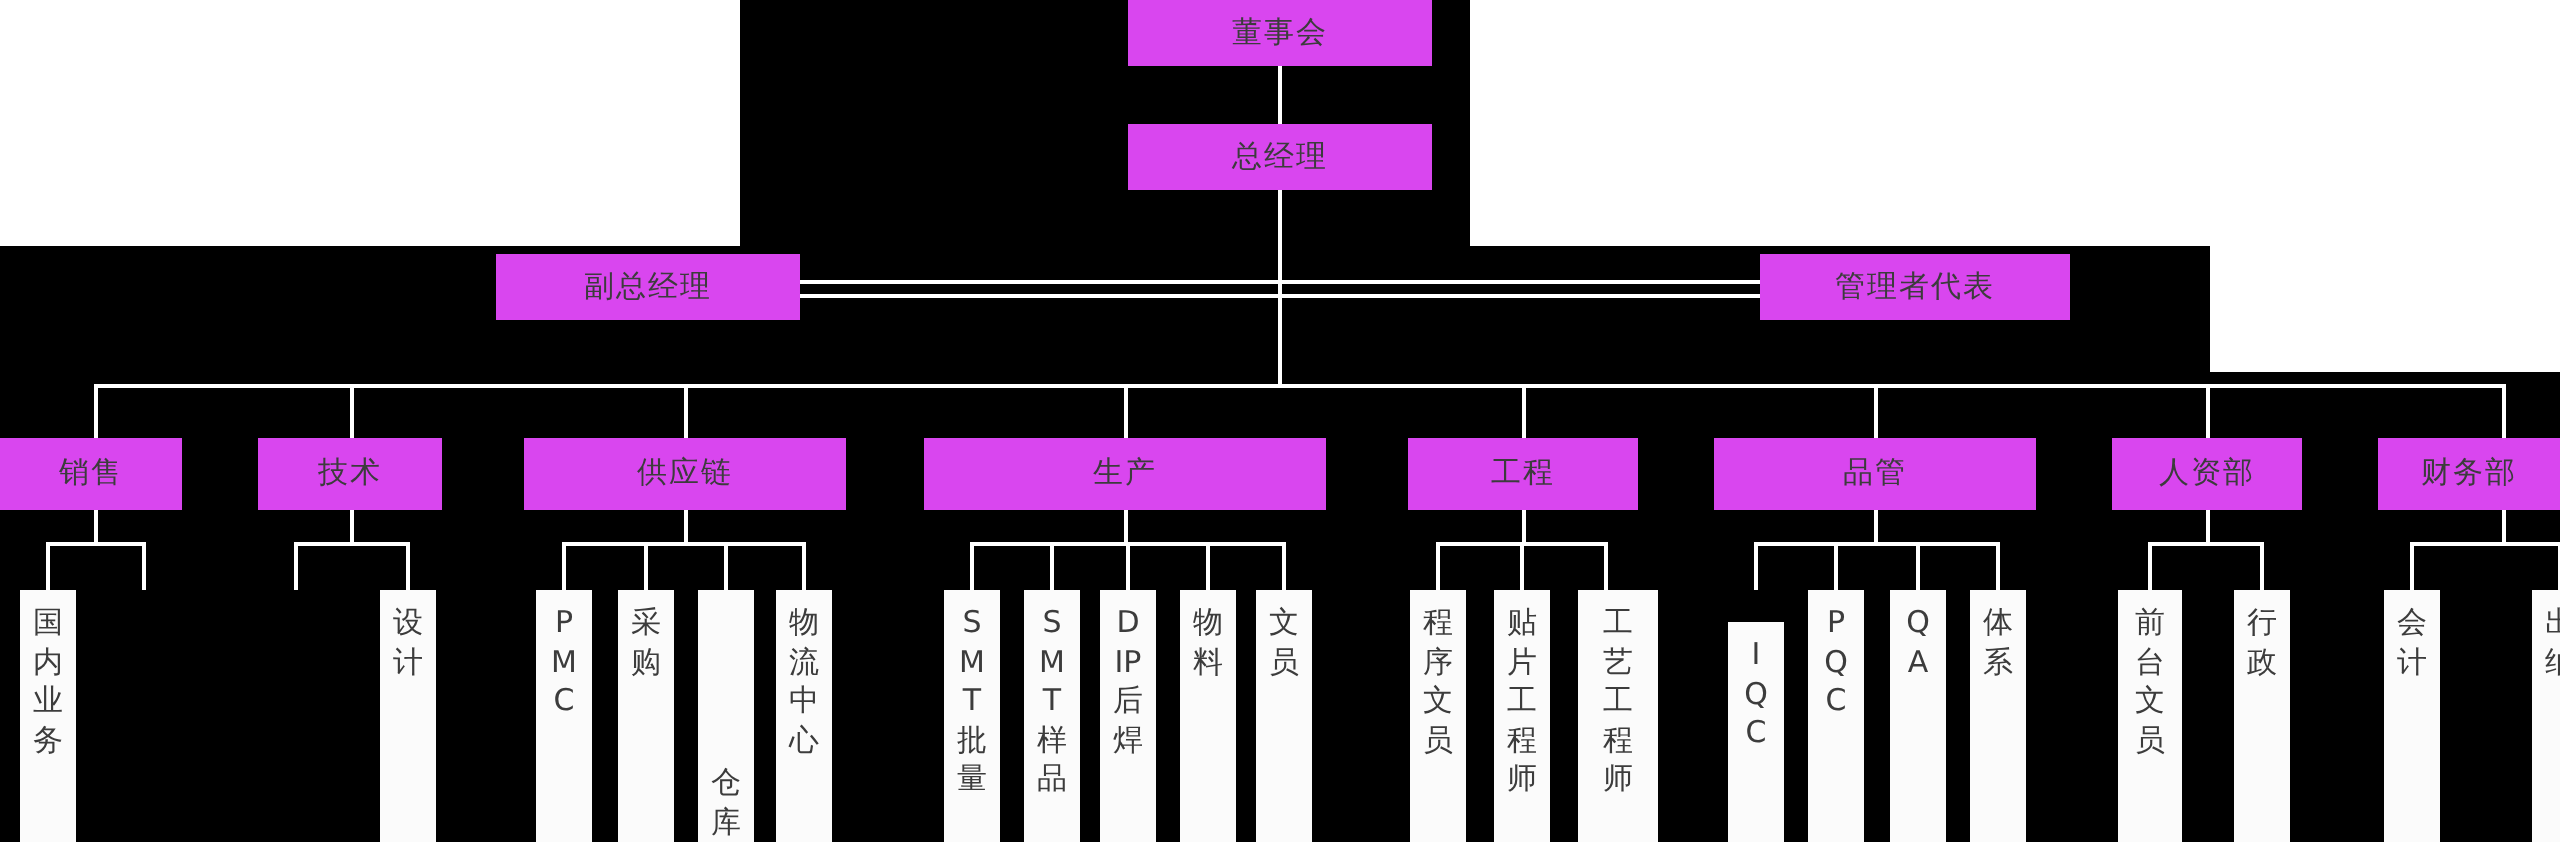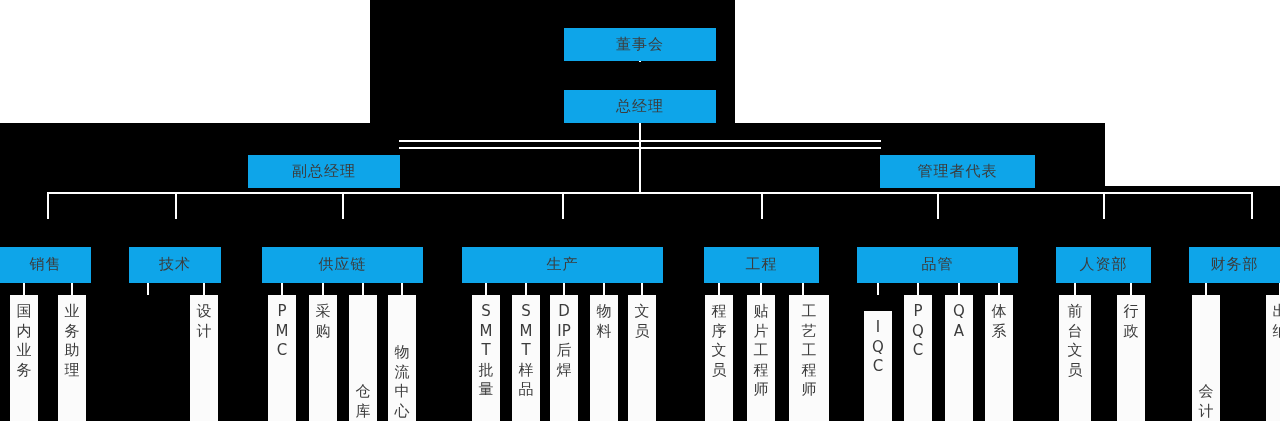--- a/index.html
+++ b/index.html
@@ -12,31 +12,30 @@
     background:#ffffff;
     overflow:hidden;
   }
 
   
   .canvas-blk{position:absolute;background:#000000;}
 
   
   .node{
     position:absolute;
-    background:#0ea5e9;
+    background:#d946ef;
     color:#3c3c3c;
     display:flex;
     align-items:center;
     justify-content:center;
     box-sizing:border-box;
     font-size:15px;
     letter-spacing:1px;
     line-height:1.05;
     z-index:5;
-    margin-top:28px;
   }
   .node.top{font-size:15px;}
   .node.dept{font-size:15px;}
 
   
   .leaf{
     position:absolute;
     background:#fbfbfb;
     color:#3c3c3c;
     box-sizing:border-box;
@@ -149,38 +148,35 @@
   <div class="node dept" style="left:262px;top:219px;width:161px;height:36px;">供应链</div>
   <div class="node dept" style="left:462px;top:219px;width:201px;height:36px;">生产</div>
   <div class="node dept" style="left:704px;top:219px;width:115px;height:36px;">工程</div>
   <div class="node dept" style="left:857px;top:219px;width:161px;height:36px;">品管</div>
   <div class="node dept" style="left:1056px;top:219px;width:95px;height:36px;">人资部</div>
   <div class="node dept" style="left:1189px;top:219px;width:91px;height:36px;">财务部</div>
 
   <div class="leaf" style="left:10px;top:295px;width:28px;height:126px;">
     <span class="vtxt">国内业务</span>
   </div>
-  <div class="leaf" style="left:58px;top:295px;width:28px;height:126px;">
-    <span class="vtxt">业务助理</span>
-  </div>
 
   <div class="leaf" style="left:190px;top:295px;width:28px;height:126px;">
     <span class="vtxt">设计</span>
   </div>
 
   <div class="leaf" style="left:268px;top:295px;width:28px;height:126px;">
     <span class="vtxt">PMC</span>
   </div>
   <div class="leaf" style="left:309px;top:295px;width:28px;height:126px;">
     <span class="vtxt">采购</span>
   </div>
   <div class="leaf" style="left:349px;top:295px;width:28px;height:126px;align-items:flex-end;">
     <span class="vtxt">仓库</span>
   </div>
-  <div class="leaf" style="left:388px;top:295px;width:28px;height:126px;align-items:flex-end;">
+  <div class="leaf" style="left:388px;top:295px;width:28px;height:126px;">
     <span class="vtxt">物流中心</span>
   </div>
 
   <div class="leaf" style="left:472px;top:295px;width:28px;height:126px;">
     <span class="vtxt">SMT批量</span>
   </div>
   <div class="leaf" style="left:512px;top:295px;width:28px;height:126px;">
     <span class="vtxt">SMT样品</span>
   </div>
   <div class="leaf" style="left:550px;top:295px;width:28px;height:126px;">
@@ -216,20 +212,20 @@
     <span class="vtxt">前台文员</span>
   </div>
 
   <div class="leaf" style="left:985px;top:295px;width:28px;height:126px;">
     <span class="vtxt">体系</span>
   </div>
   <div class="leaf" style="left:1117px;top:295px;width:28px;height:126px;">
     <span class="vtxt">行政</span>
   </div>
 
-  <div class="leaf" style="left:1192px;top:295px;width:28px;height:126px;align-items:flex-end;">
+  <div class="leaf" style="left:1192px;top:295px;width:28px;height:126px;">
     <span class="vtxt">会计</span>
   </div>
   <div class="leaf" style="left:1266px;top:295px;width:28px;height:126px;">
     <span class="vtxt">出纳</span>
   </div>
 
 </div>
 
 </body></html>

